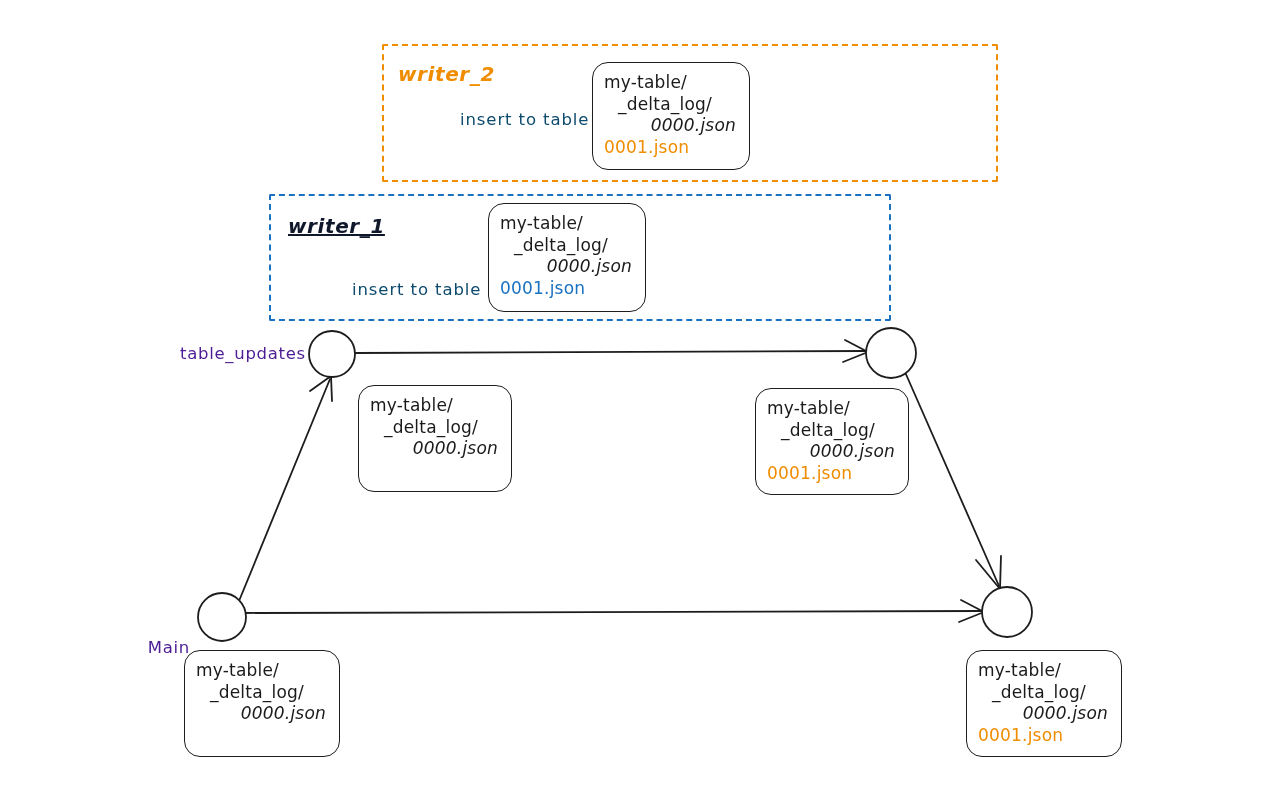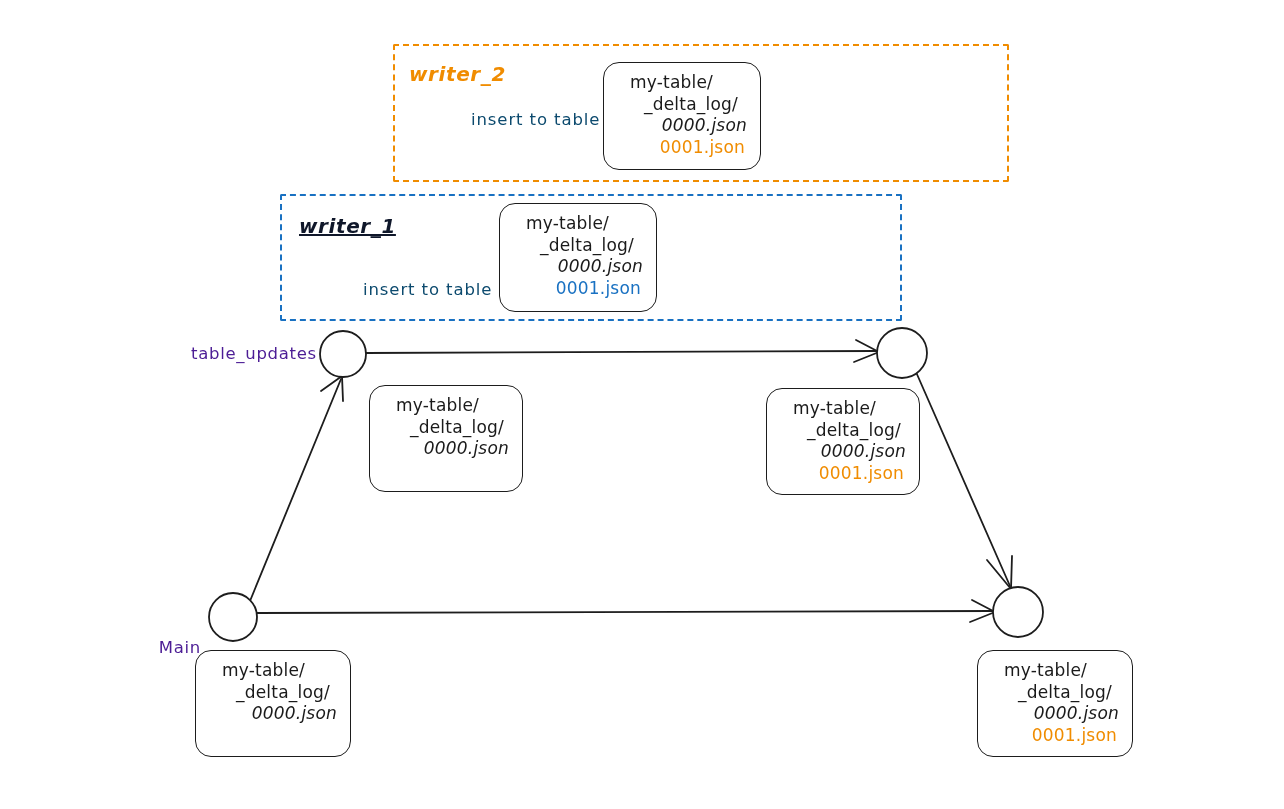--- a/index.html
+++ b/index.html
@@ -10,21 +10,20 @@
   }
   body {
     font-family: "DejaVu Sans", sans-serif;
   }
   #canvas {
     position: relative;
     width: 1224px;
     height: 809px;
     background: #ffffff;
     overflow: hidden;
-    margin-left: 11px;
   }
   #canvas svg.layer {
     position: absolute;
     left: 0;
     top: 0;
     width: 1284px;
     height: 809px;
     pointer-events: none;
   }
   .hand {
@@ -76,35 +75,35 @@
     text-align: right;
   }
 
   
   .file-box {
     position: absolute;
     box-sizing: border-box;
     border: 1.7px solid #1d1d1d;
     border-radius: 16px;
     background: #ffffff;
-    padding: 9px 13px 9px 26px;
+    padding: 9px 13px 9px 11px;
   }
   .file-line {
     font-family: "DejaVu Sans", sans-serif;
     font-size: 17px;
     line-height: 1.27;
     color: #1a1a1a;
     white-space: nowrap;
     letter-spacing: 0.2px;
     text-align: right;
   }
   .file-line.l0 { text-align: left; }
   .file-line.l1 { text-align: left; padding-left: 14px; }
   .file-line.l2 { text-align: right; font-style: italic; }
-  .file-line.l3 { text-align: right; padding-right: 2px; }
+  .file-line.l3 { text-align: left; padding-right: 2px; }
   .file-line.orange { color: #f08c00; }
   .file-line.blue   { color: #1971c2; }
 
   
   .node-hit {
     position: absolute;
     border-radius: 50%;
     background: transparent;
   }
 </style>

